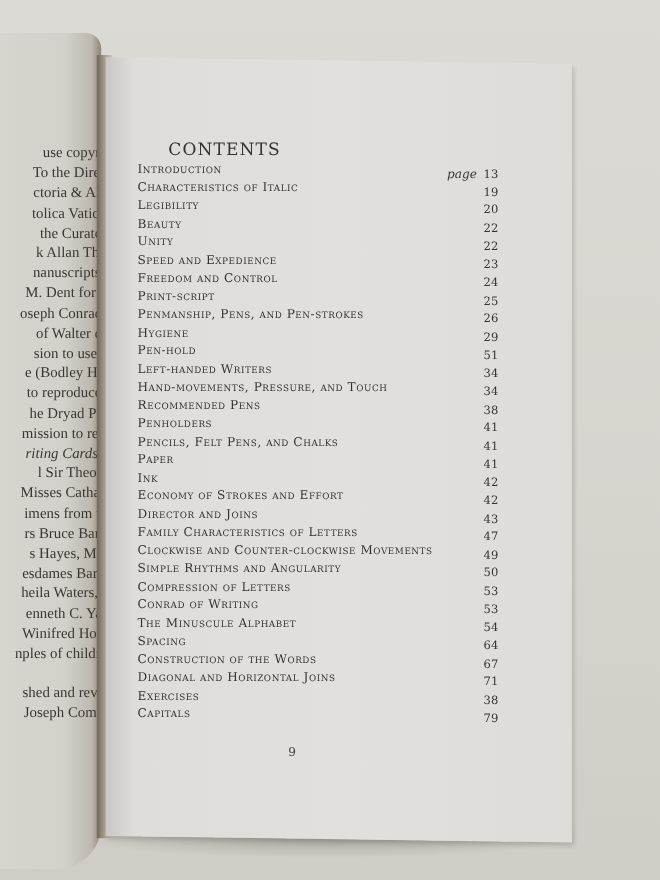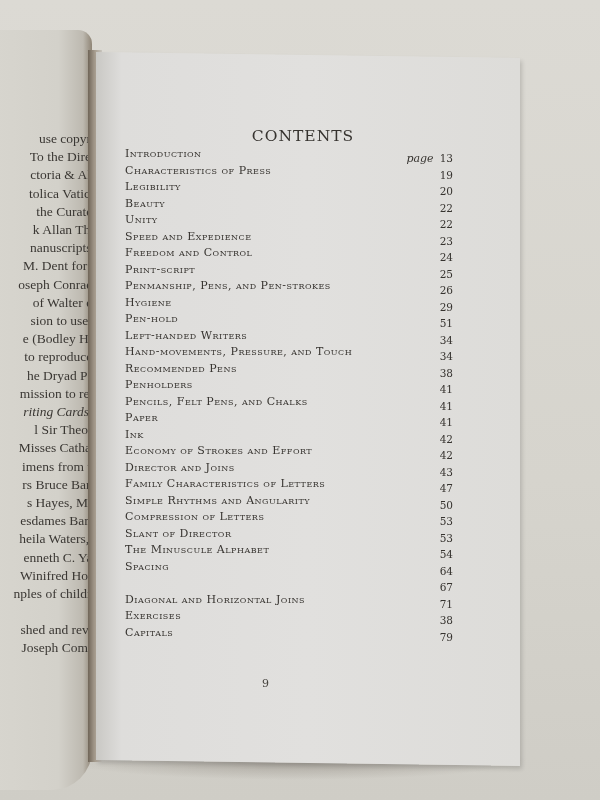--- a/index.html
+++ b/index.html
@@ -42,21 +42,21 @@
       background: linear-gradient(90deg, #c9c8c4 0%, #dedddb 6%, #e1e0de 50%, #dddcd9 100%);
       box-shadow: 2px 3px 4px rgba(0,0,0,0.15);
       transform: skewY(0.8deg);
       transform-origin: left top;
     }
     .contents {
       position: absolute; left: 113px; top: 127px; width: 340px;
       color: #36332f;
     }
     .contents-title {
-      text-align: center; font-size: 15.5px; letter-spacing: 1px;
+      text-align: left; font-size: 15.5px; letter-spacing: 1px;
       margin: 0 0 2px 0; padding-left: 40px; font-weight: normal;
     }
     .toc-row {
       position: relative; height: 16.5px; font-size: 11px;
       font-variant: small-caps; letter-spacing: 0.5px;
     }
     .toc-title { position: absolute; left: 12px; top: 0; white-space: nowrap; }
     .toc-page {
       position: absolute; right: 0; top: 5px; font-variant: normal;
       font-size: 10.5px; letter-spacing: 0;
@@ -110,21 +110,21 @@
 <div class="right-page"></div>
 
 <div class="contents">
   <h2 class="contents-title">CONTENTS</h2>
   <div id="toc">
       <div class="toc-row">
         <span class="toc-title">Introduction</span>
         <span class="toc-page"><span class="page-label">page</span><span>13</span></span>
       </div>
       <div class="toc-row">
-        <span class="toc-title">Characteristics of Press</span>
+        <span class="toc-title">Characteristics of Italic</span>
         <span class="toc-page"><span>19</span></span>
       </div>
       <div class="toc-row">
         <span class="toc-title">Legibility</span>
         <span class="toc-page"><span>20</span></span>
       </div>
       <div class="toc-row">
         <span class="toc-title">Beauty</span>
         <span class="toc-page"><span>22</span></span>
       </div>
@@ -190,40 +190,45 @@
       </div>
       <div class="toc-row">
         <span class="toc-title">Director and Joins</span>
         <span class="toc-page"><span>43</span></span>
       </div>
       <div class="toc-row">
         <span class="toc-title">Family Characteristics of Letters</span>
         <span class="toc-page"><span>47</span></span>
       </div>
       <div class="toc-row">
+        <span class="toc-title">Clockwise and Counter-clockwise Movements</span>
+        <span class="toc-page"><span>49</span></span>
+      </div>
+      <div class="toc-row">
         <span class="toc-title">Simple Rhythms and Angularity</span>
         <span class="toc-page"><span>50</span></span>
       </div>
       <div class="toc-row">
         <span class="toc-title">Compression of Letters</span>
         <span class="toc-page"><span>53</span></span>
       </div>
       <div class="toc-row">
-        <span class="toc-title">Slant of Director</span>
+        <span class="toc-title">Conrad of Writing</span>
         <span class="toc-page"><span>53</span></span>
       </div>
       <div class="toc-row">
         <span class="toc-title">The Minuscule Alphabet</span>
         <span class="toc-page"><span>54</span></span>
       </div>
       <div class="toc-row">
         <span class="toc-title">Spacing</span>
         <span class="toc-page"><span>64</span></span>
       </div>
       <div class="toc-row">
+        <span class="toc-title">Construction of the Words</span>
         <span class="toc-page"><span>67</span></span>
       </div>
       <div class="toc-row">
         <span class="toc-title">Diagonal and Horizontal Joins</span>
         <span class="toc-page"><span>71</span></span>
       </div>
       <div class="toc-row">
         <span class="toc-title">Exercises</span>
         <span class="toc-page"><span>38</span></span>
       </div>

